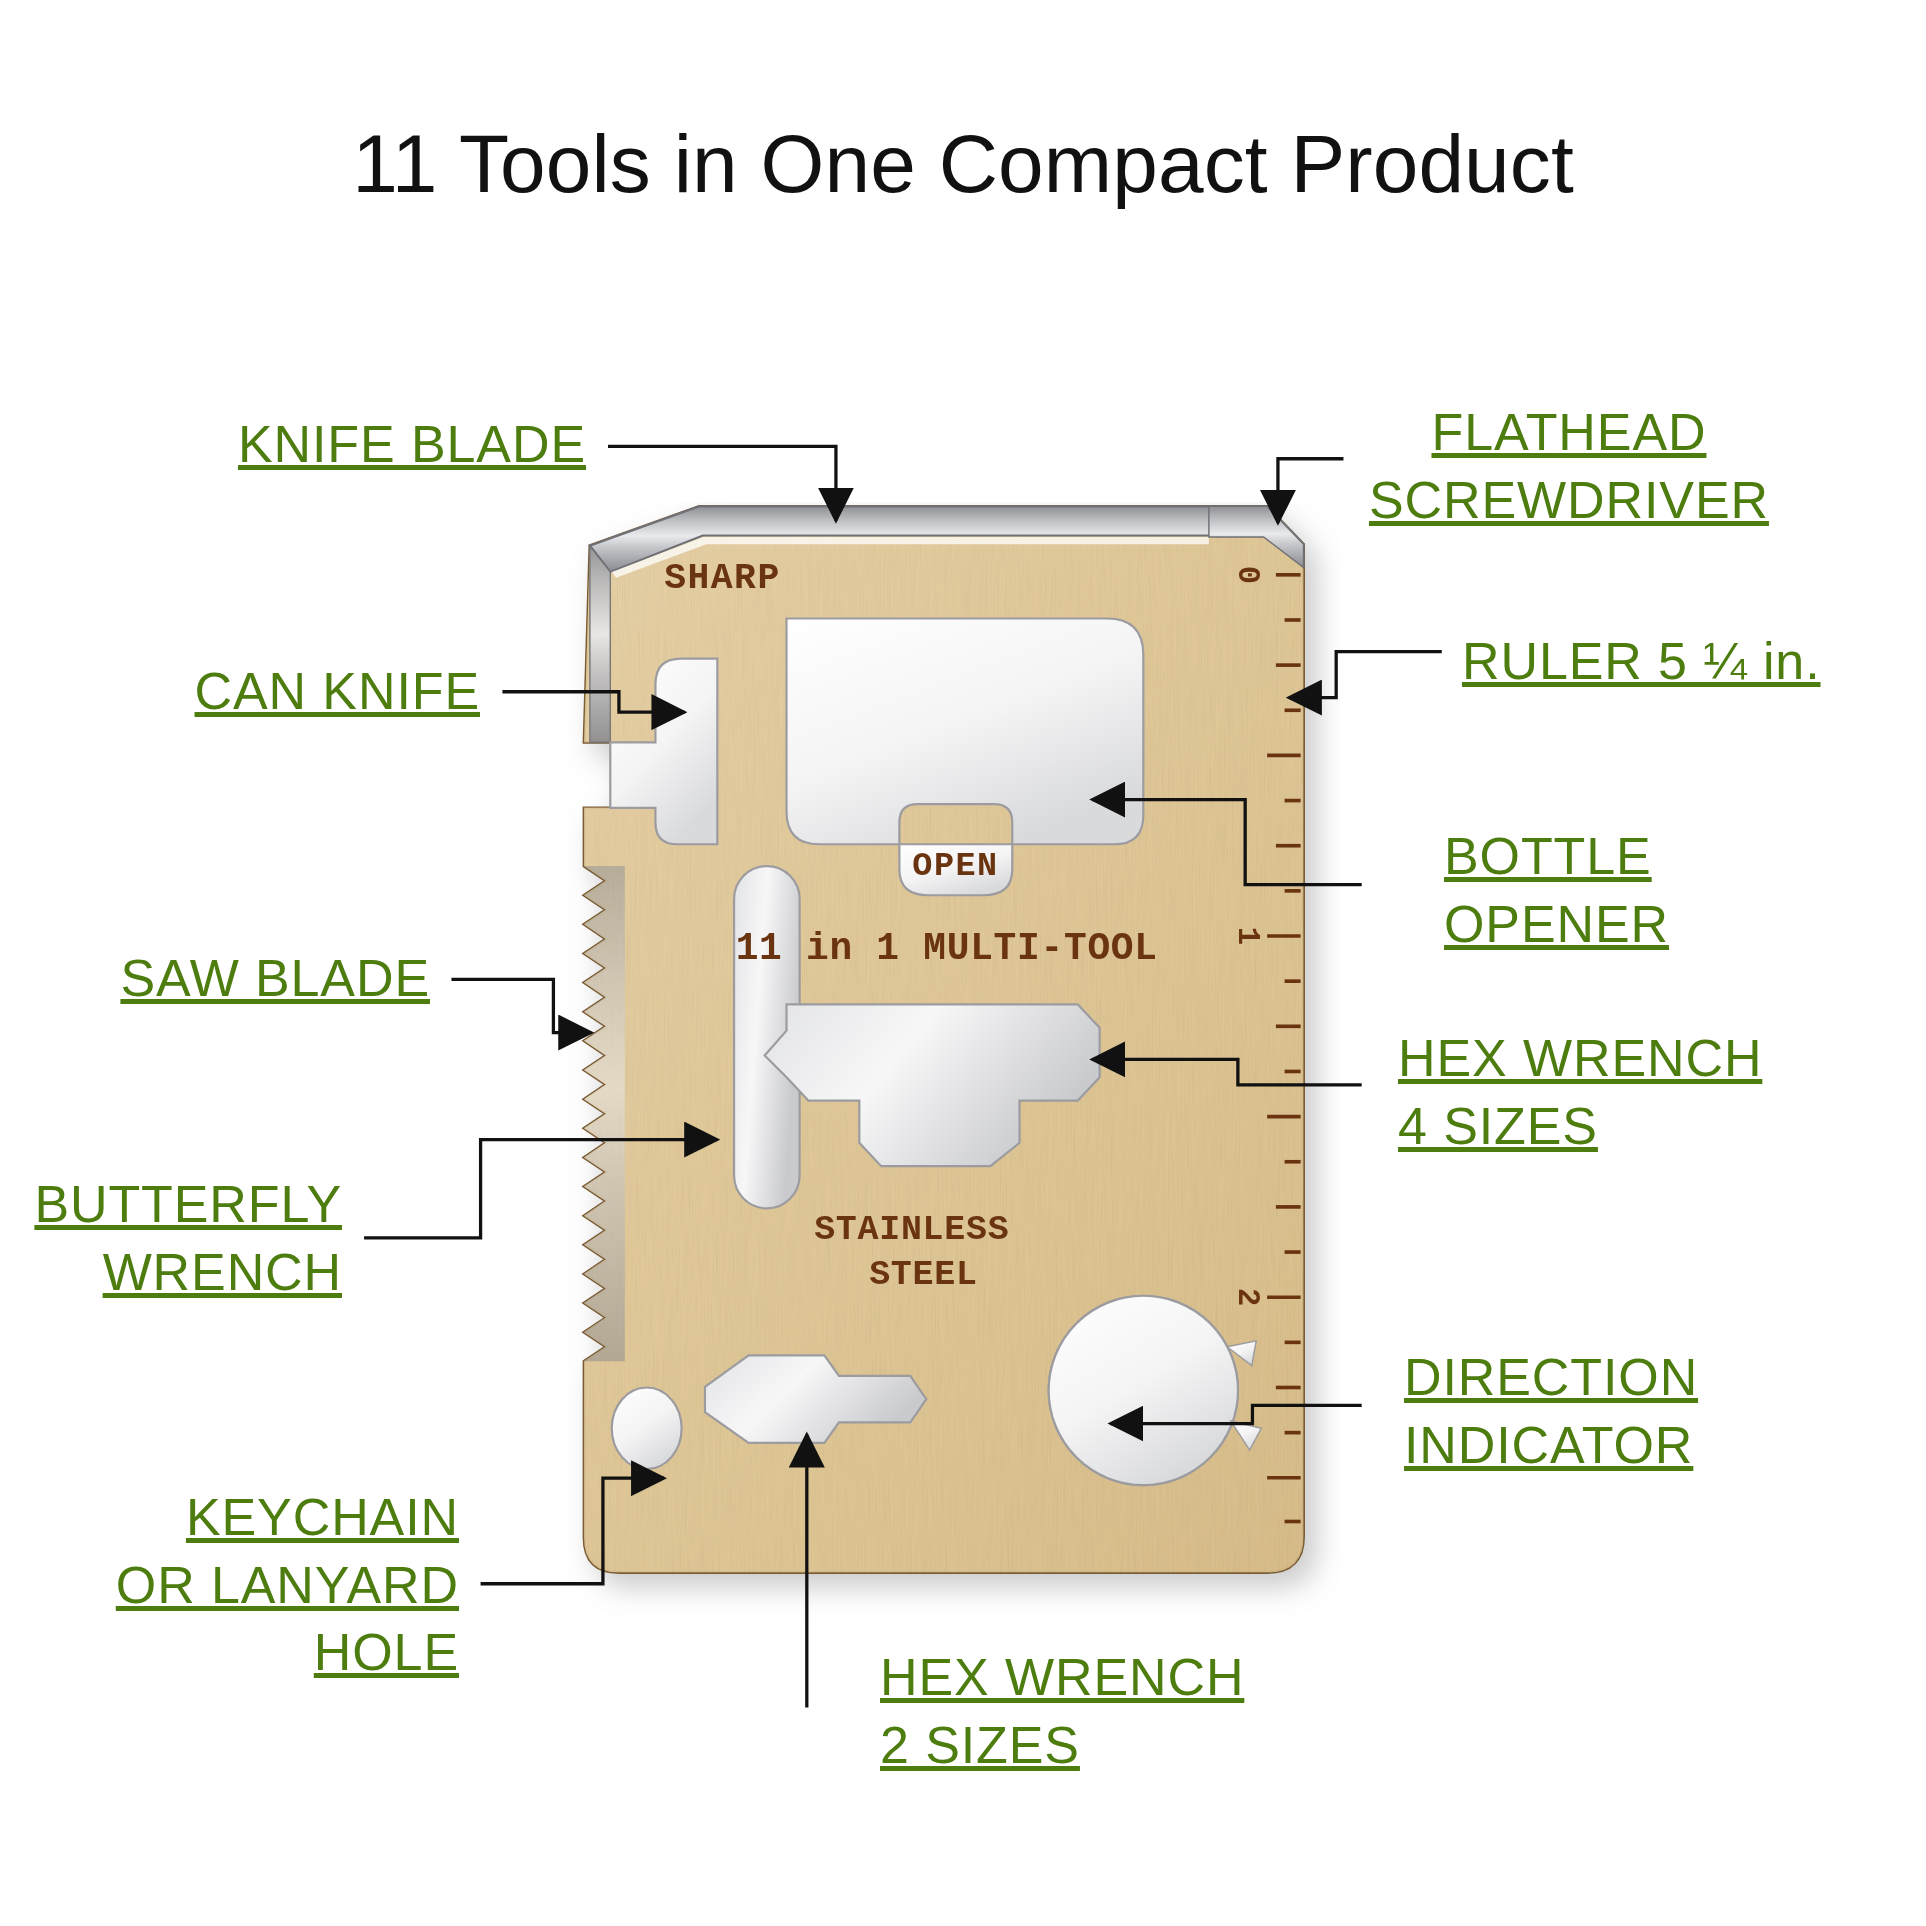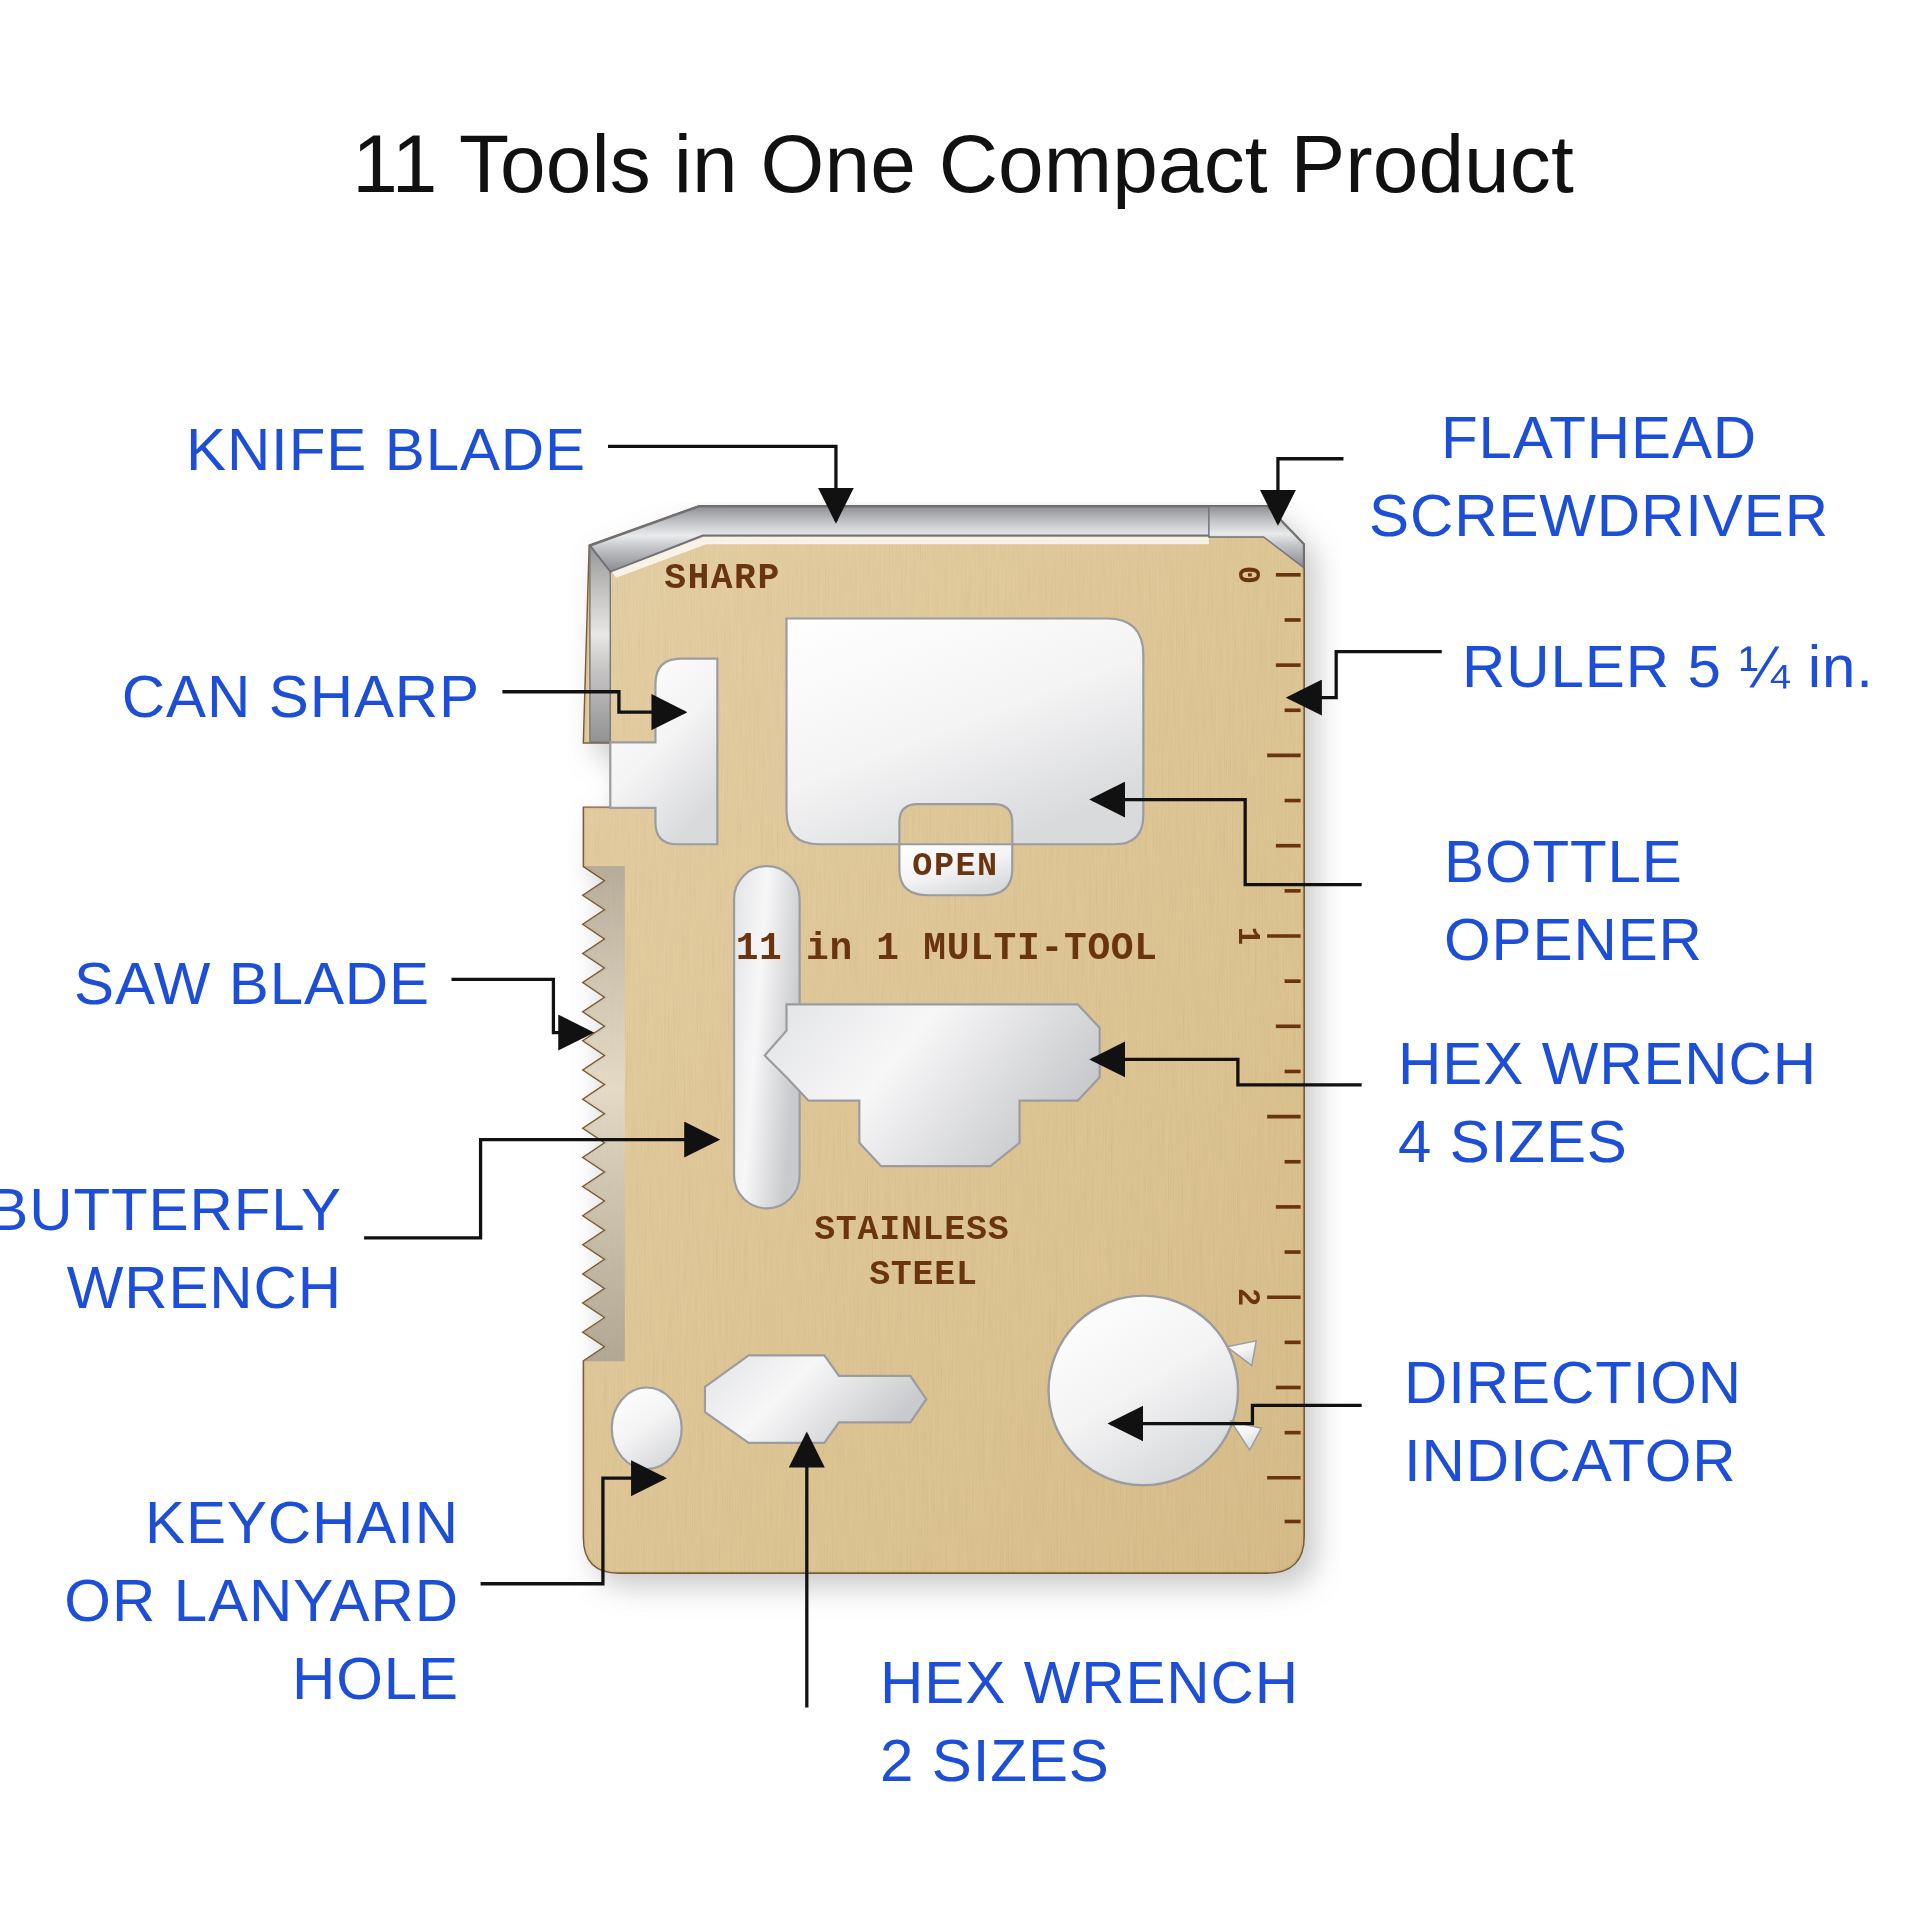--- a/index.html
+++ b/index.html
@@ -28,26 +28,27 @@
     text-align: center;
     font-size: 82px;
     font-weight: 400;
     letter-spacing: 0.1px;
     color: #111111;
     line-height: 1.1;
     white-space: nowrap;
   }
   .label {
     position: absolute;
-    font-size: 60px;
+    font-size: 52px;
     font-weight: 300;
     letter-spacing: 0.9px;
-    color: #1d4ed8;
+    color: #4d7c0f;
     line-height: 1.30;
     white-space: pre-line;
+    text-decoration: underline;
   }
   .label.right-al { text-align: right; }
   .label.left-al  { text-align: left; }
   svg.leaders {
     position: absolute;
     left: 0; top: 0;
     width: 1926px;
     height: 1926px;
     pointer-events: none;
   }
@@ -342,21 +343,21 @@
       <path d="M 1870 1490 L 1700 1490 L 1700 1455 L 1500 1455" marker-end="url(#arrow)"></path>
 
       <path d="M 1870 1930 L 1720 1930 L 1720 1955 L 1525 1955" marker-end="url(#arrow)"></path>
 
       <path d="M 1108 2345 L 1108 2000 L 1108 1970" marker-end="url(#arrow)"></path>
     </g>
   </svg>
 
   <div class="label right-al" style="right:1340px; top:411px;">KNIFE BLADE</div>
 
-  <div class="label right-al" style="right:1446px; top:658px;">CAN SHARP</div>
+  <div class="label right-al" style="right:1446px; top:658px;">CAN KNIFE</div>
 
   <div class="label right-al" style="right:1496px; top:945px;margin-left:39px;">SAW BLADE</div>
 
   <div class="label right-al" style="right:1584px; top:1171px;margin-left:8px;">BUTTERFLY
 WRENCH</div>
 
   <div class="label right-al" style="right:1467px; top:1484px;">KEYCHAIN
 OR LANYARD
 HOLE</div>
 

